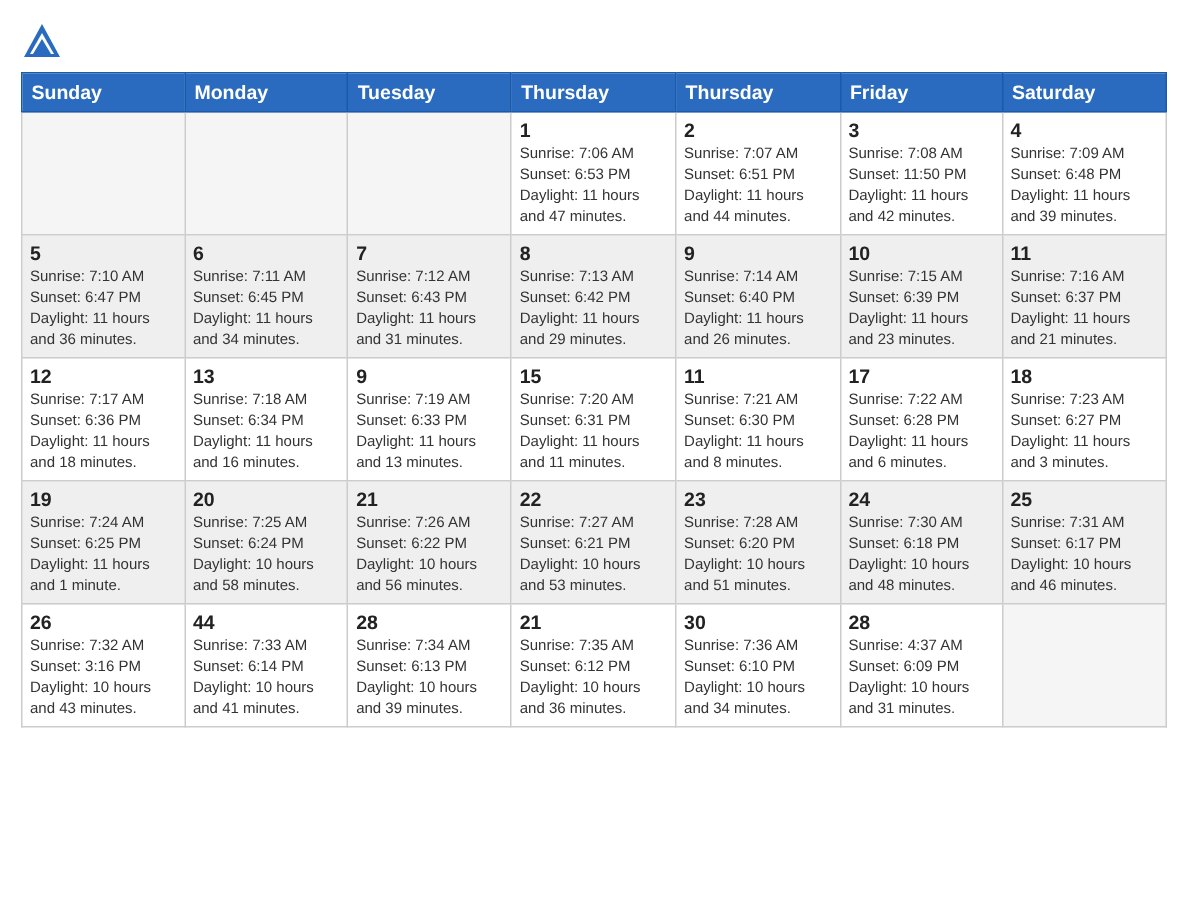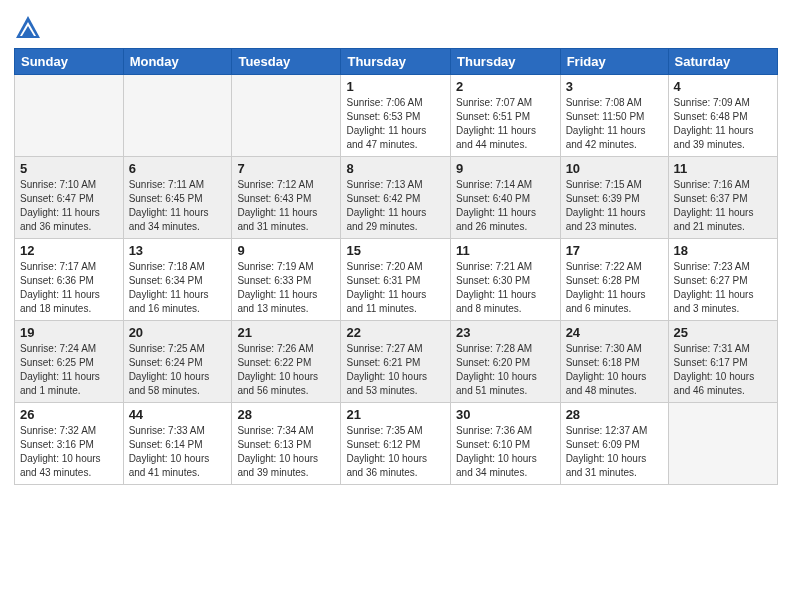--- a/index.html
+++ b/index.html
@@ -357,21 +357,21 @@
           </td>
           <td>
             <div class="day-number">30</div>
             <div class="day-info">Sunrise: 7:36 AM
 Sunset: 6:10 PM
 Daylight: 10 hours
 and 34 minutes.</div>
           </td>
           <td>
             <div class="day-number">28</div>
-            <div class="day-info">Sunrise: 12:37 AM
+            <div class="day-info">Sunrise: 4:37 AM
 Sunset: 6:09 PM
 Daylight: 10 hours
 and 31 minutes.</div>
           </td>
           <td class="empty"></td>
         </tr>
       </tbody>
   </table>
 </div>
 

